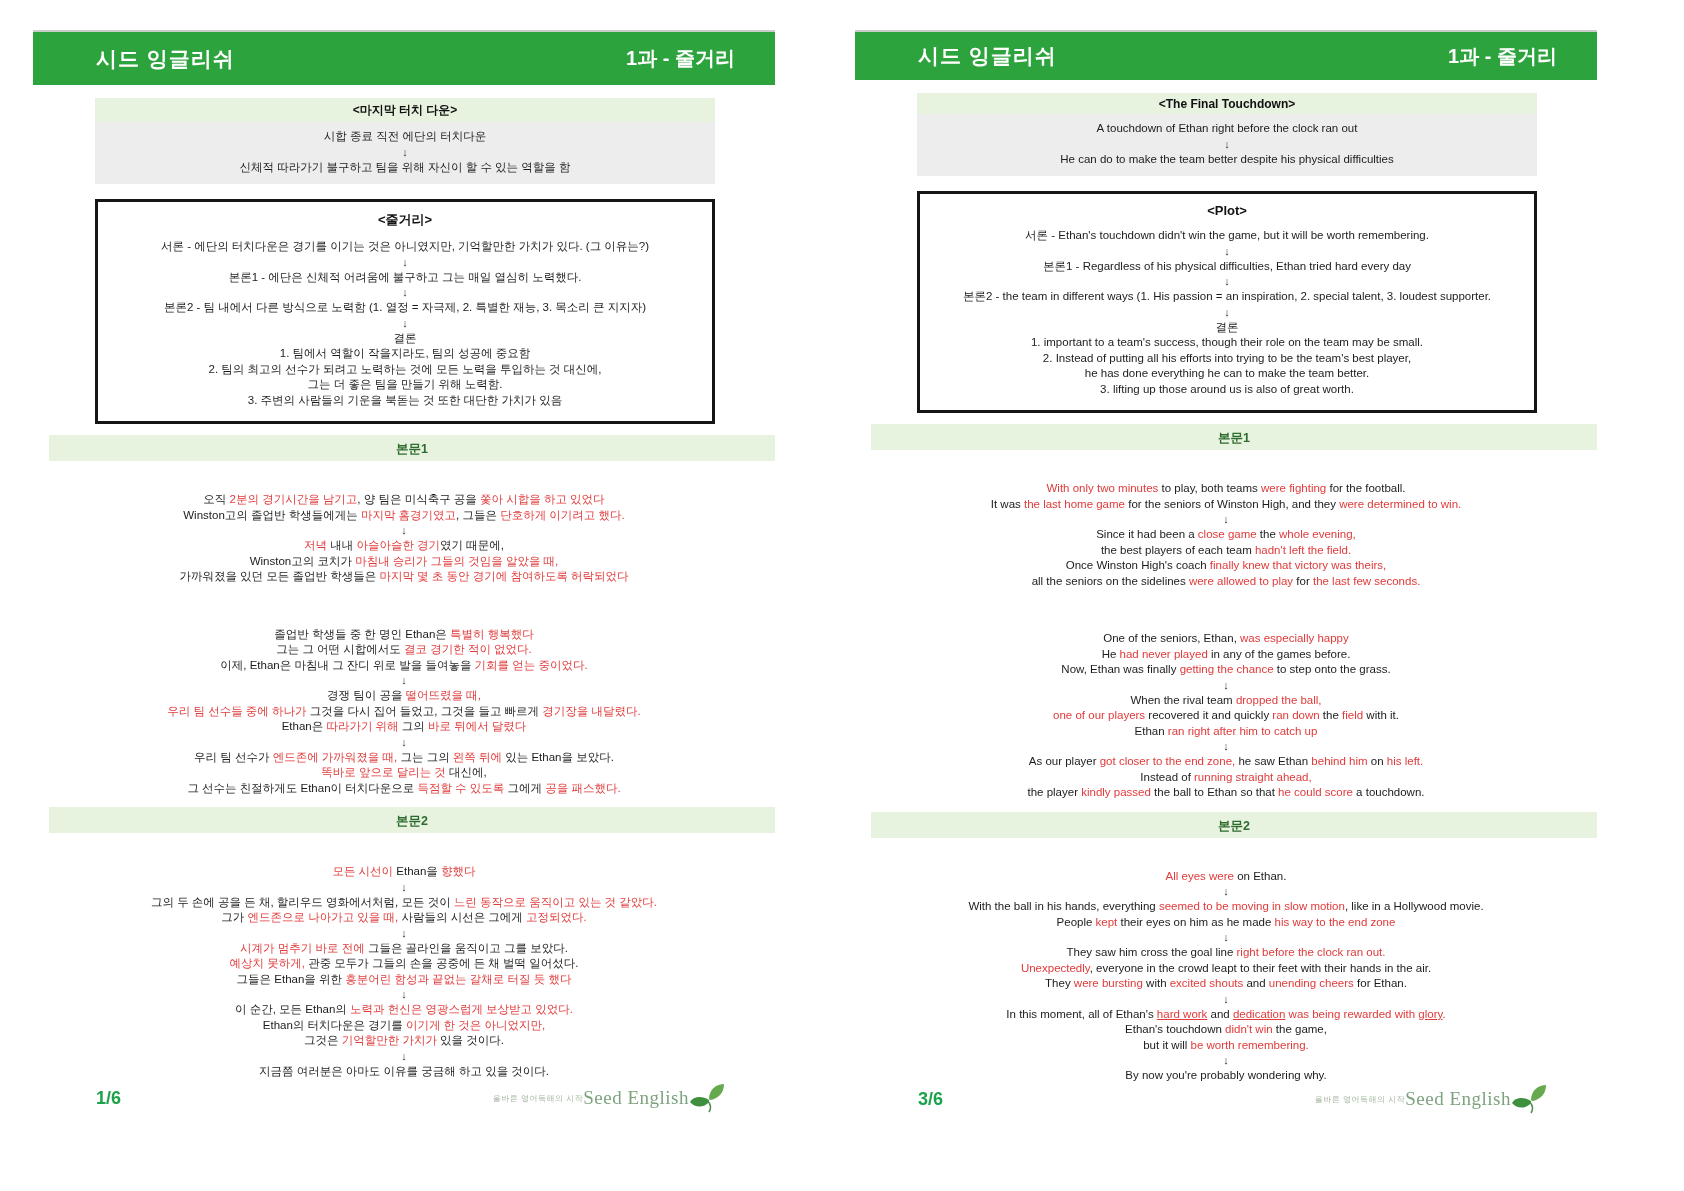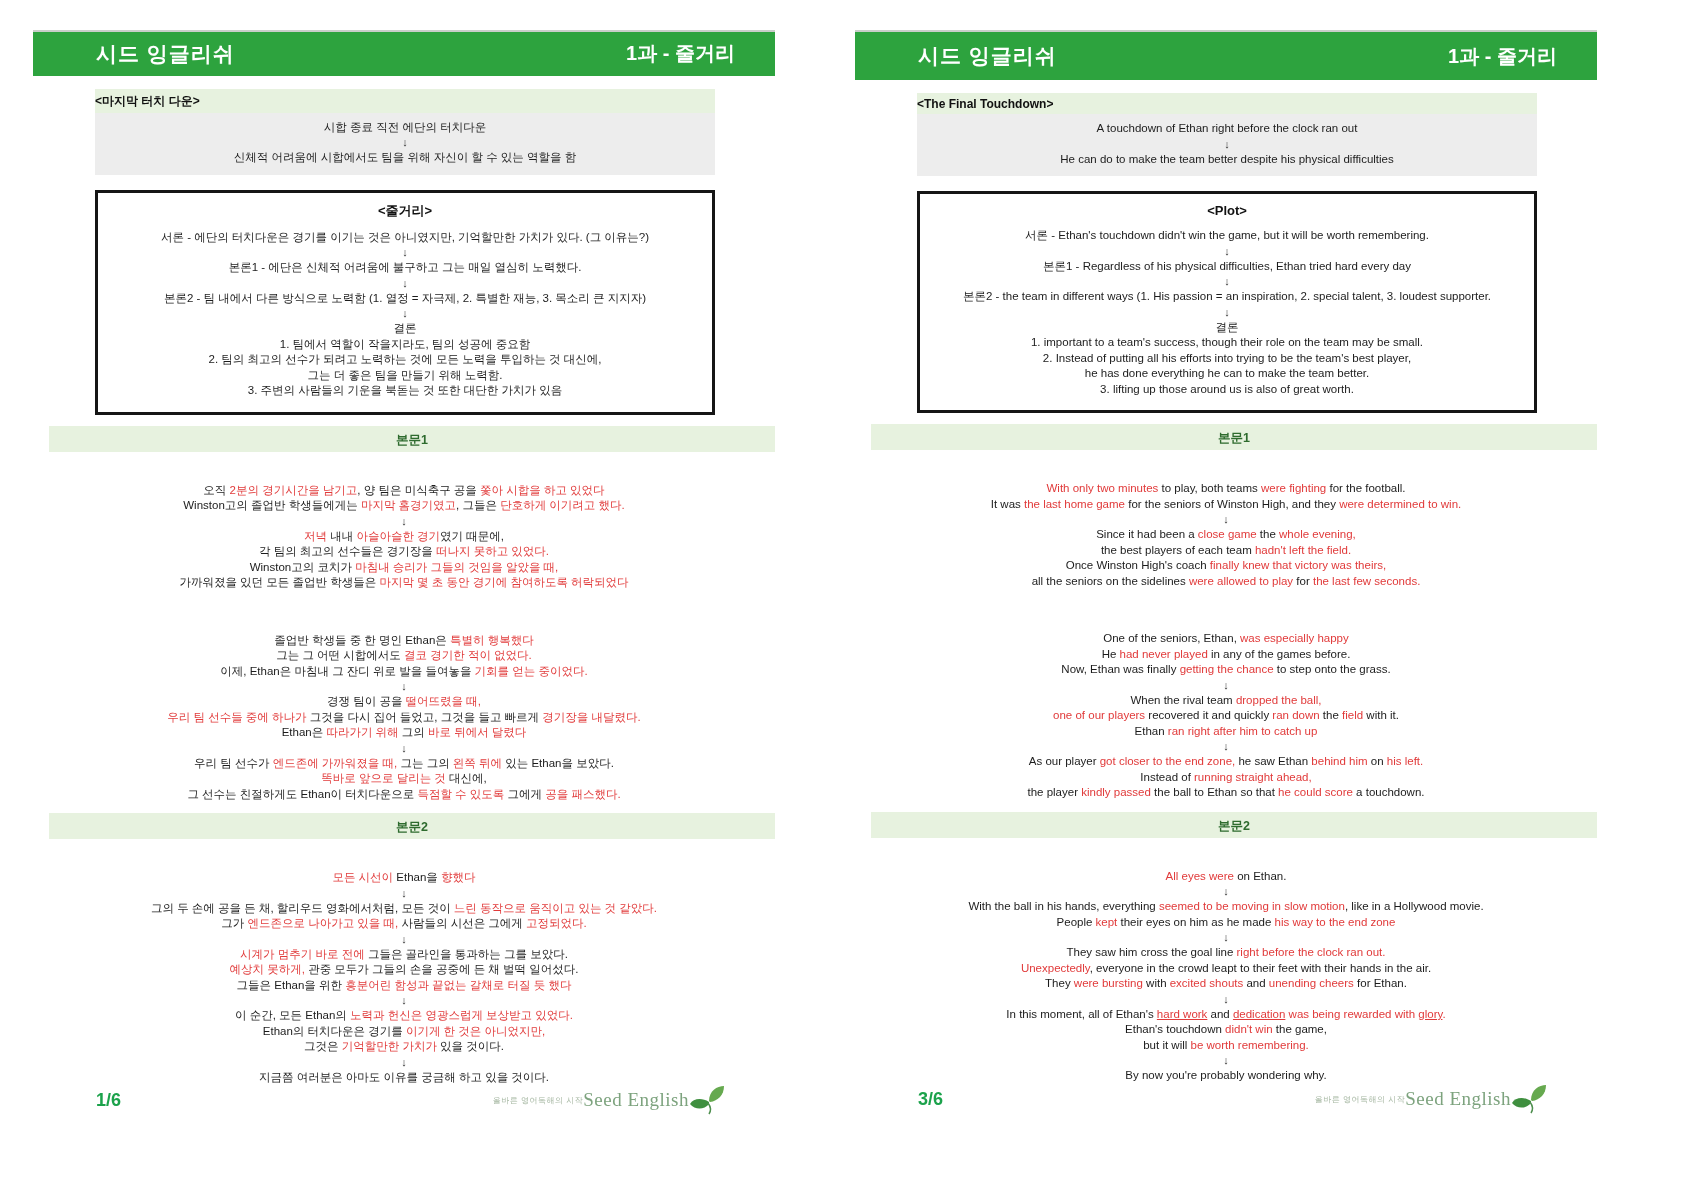--- a/index.html
+++ b/index.html
@@ -13,21 +13,21 @@
 
   .pagehead {
     height:55px; background:#2da33e; border-top:2px solid #c9cec9;
     display:flex; justify-content:space-between; align-items:center;
     padding:0 40px 0 63px; box-sizing:border-box;
   }
   .brand { color:#ffffff; font-weight:bold; font-size:21px; letter-spacing:1px; }
   .lesson { color:#ffffff; font-weight:bold; font-size:20px; }
 
   .sumbox { margin:13px 60px 0 62px; }
-  .sumtitle { background:#e7f2df; text-align:left; font-size:12px; font-weight:bold; color:#111; padding:4px 0 3px; }
+  .sumtitle { background:#e7f2df; text-align:center; font-size:12px; font-weight:bold; color:#111; padding:4px 0 3px; }
   .sumbody { background:#ededed; padding:7px 0 9px; }
 
   .plotbox { margin:15px 60px 0 62px; border:3px solid #151515; padding:9px 3px 13px; background:#fff; }
   .plottitle { text-align:center; font-weight:bold; font-size:13px; color:#111; margin-bottom:10px; }
 
   .secbar { margin-top:11px; background:#e7f2df; padding:4px 0 3px; text-align:center;margin-left:16px; }
   .seclabel { font-size:12.5px; font-weight:bold; color:#2e6b2e; }
 
   .content { padding:31px 18px 0; }
   .tline { text-align:center; font-size:11.5px; line-height:15.5px; color:#1c1c1c; }
@@ -52,21 +52,21 @@
     <div class="pagehead">
       <span class="brand">시드 잉글리쉬</span>
       <span class="lesson">1과 - 줄거리</span>
     </div>
 
     <div class="sumbox">
       <div class="sumtitle">&lt;마지막 터치 다운&gt;</div>
       <div class="sumbody">
           <div class="tline"><span>시합 종료 직전 에단의 터치다운</span></div>
           <div class="arrowline">↓</div>
-          <div class="tline"><span>신체적 어려움에 시합에서도 팀을 위해 자신이 할 수 있는 역할을 함</span></div>
+          <div class="tline"><span>신체적 따라가기 불구하고 팀을 위해 자신이 할 수 있는 역할을 함</span></div>
         </div>
     </div>
 
     <div class="plotbox">
       <div class="plottitle">&lt;줄거리&gt;</div>
       <div>
           <div class="tline"><span>서론 - 에단의 터치다운은 경기를 이기는 것은 아니였지만, 기억할만한 가치가 있다. (그 이유는?)</span></div>
           <div class="arrowline">↓</div>
           <div class="tline"><span>본론1 - 에단은 신체적 어려움에 불구하고 그는 매일 열심히 노력했다.</span></div>
           <div class="arrowline">↓</div>
@@ -81,21 +81,20 @@
     </div>
 
     <div class="secbar">
       <span class="seclabel">본문1</span>
     </div>
     <div class="content">
         <div class="tline"><span>오직 </span><span class="red">2분의 경기시간을 남기고</span><span>, 양 팀은 미식축구 공을 </span><span class="red">쫓아 시합을 하고 있었다</span></div>
         <div class="tline"><span>Winston고의 졸업반 학생들에게는 </span><span class="red">마지막 홈경기였고</span><span>, 그들은 </span><span class="red">단호하게 이기려고 했다.</span></div>
         <div class="arrowline">↓</div>
         <div class="tline"><span class="red">저녁</span><span> 내내 </span><span class="red">아슬아슬한 경기</span><span>였기 때문에,</span></div>
-        <div class="tline"><span>각 팀의 최고의 선수들은 경기장을 </span><span class="red">떠나지 못하고 있었다.</span></div>
         <div class="tline"><span>Winston고의 코치가 </span><span class="red">마침내 승리가 그들의 것임을 알았을 때,</span></div>
         <div class="tline"><span>가까워졌을 있던 모든 졸업반 학생들은 </span><span class="red">마지막 몇 초 동안 경기에 참여하도록 허락되었다</span></div>
         <div class="gapline"></div>
         <div class="tline"><span>졸업반 학생들 중 한 명인 Ethan은 </span><span class="red">특별히 행복했다</span></div>
         <div class="tline"><span>그는 그 어떤 시합에서도 </span><span class="red">결코 경기한 적이 없었다.</span></div>
         <div class="tline"><span>이제, Ethan은 마침내 그 잔디 위로 발을 들여놓을 </span><span class="red">기회를 얻는 중이었다.</span></div>
         <div class="arrowline">↓</div>
         <div class="tline"><span>경쟁 팀이 공을 </span><span class="red">떨어뜨렸을 때,</span></div>
         <div class="tline"><span class="red">우리 팀 선수들 중에 하나가</span><span> 그것을 다시 집어 들었고, 그것을 들고 빠르게 </span><span class="red">경기장을 내달렸다.</span></div>
         <div class="tline"><span>Ethan은 </span><span class="red">따라가기 위해</span><span> 그의 </span><span class="red">바로 뒤에서 달렸다</span></div>
@@ -107,21 +106,21 @@
 
     <div class="secbar">
       <span class="seclabel">본문2</span>
     </div>
     <div class="content">
         <div class="tline"><span class="red">모든 시선이</span><span> Ethan을 </span><span class="red">향했다</span></div>
         <div class="arrowline">↓</div>
         <div class="tline"><span>그의 두 손에 공을 든 채, 할리우드 영화에서처럼, 모든 것이 </span><span class="red">느린 동작으로 움직이고 있는 것 같았다.</span></div>
         <div class="tline"><span>그가 </span><span class="red">엔드존으로 나아가고 있을 때,</span><span> 사람들의 시선은 그에게 </span><span class="red">고정되었다.</span></div>
         <div class="arrowline">↓</div>
-        <div class="tline"><span class="red">시계가 멈추기 바로 전에</span><span> 그들은 골라인을 통과하는 그를 보았다.</span></div>
+        <div class="tline"><span class="red">시계가 멈추기 바로 전에</span><span> 그들은 골라인을 움직이고 그를 보았다.</span></div>
         <div class="tline"><span class="red">예상치 못하게,</span><span> 관중 모두가 그들의 손을 공중에 든 채 벌떡 일어섰다.</span></div>
         <div class="tline"><span>그들은 Ethan을 위한 </span><span class="red">흥분어린 함성과 끝없는 갈채로 터질 듯 했다</span></div>
         <div class="arrowline">↓</div>
         <div class="tline"><span>이 순간, 모든 Ethan의 </span><span class="red">노력과 헌신은 영광스럽게 보상받고 있었다.</span></div>
         <div class="tline"><span>Ethan의 터치다운은 경기를 </span><span class="red">이기게 한 것은 아니었지만,</span></div>
         <div class="tline"><span>그것은 </span><span class="red">기억할만한 가치가</span><span> 있을 것이다.</span></div>
         <div class="arrowline">↓</div>
         <div class="tline"><span>지금쯤 여러분은 아마도 이유를 궁금해 하고 있을 것이다.</span></div>
       </div>
 

